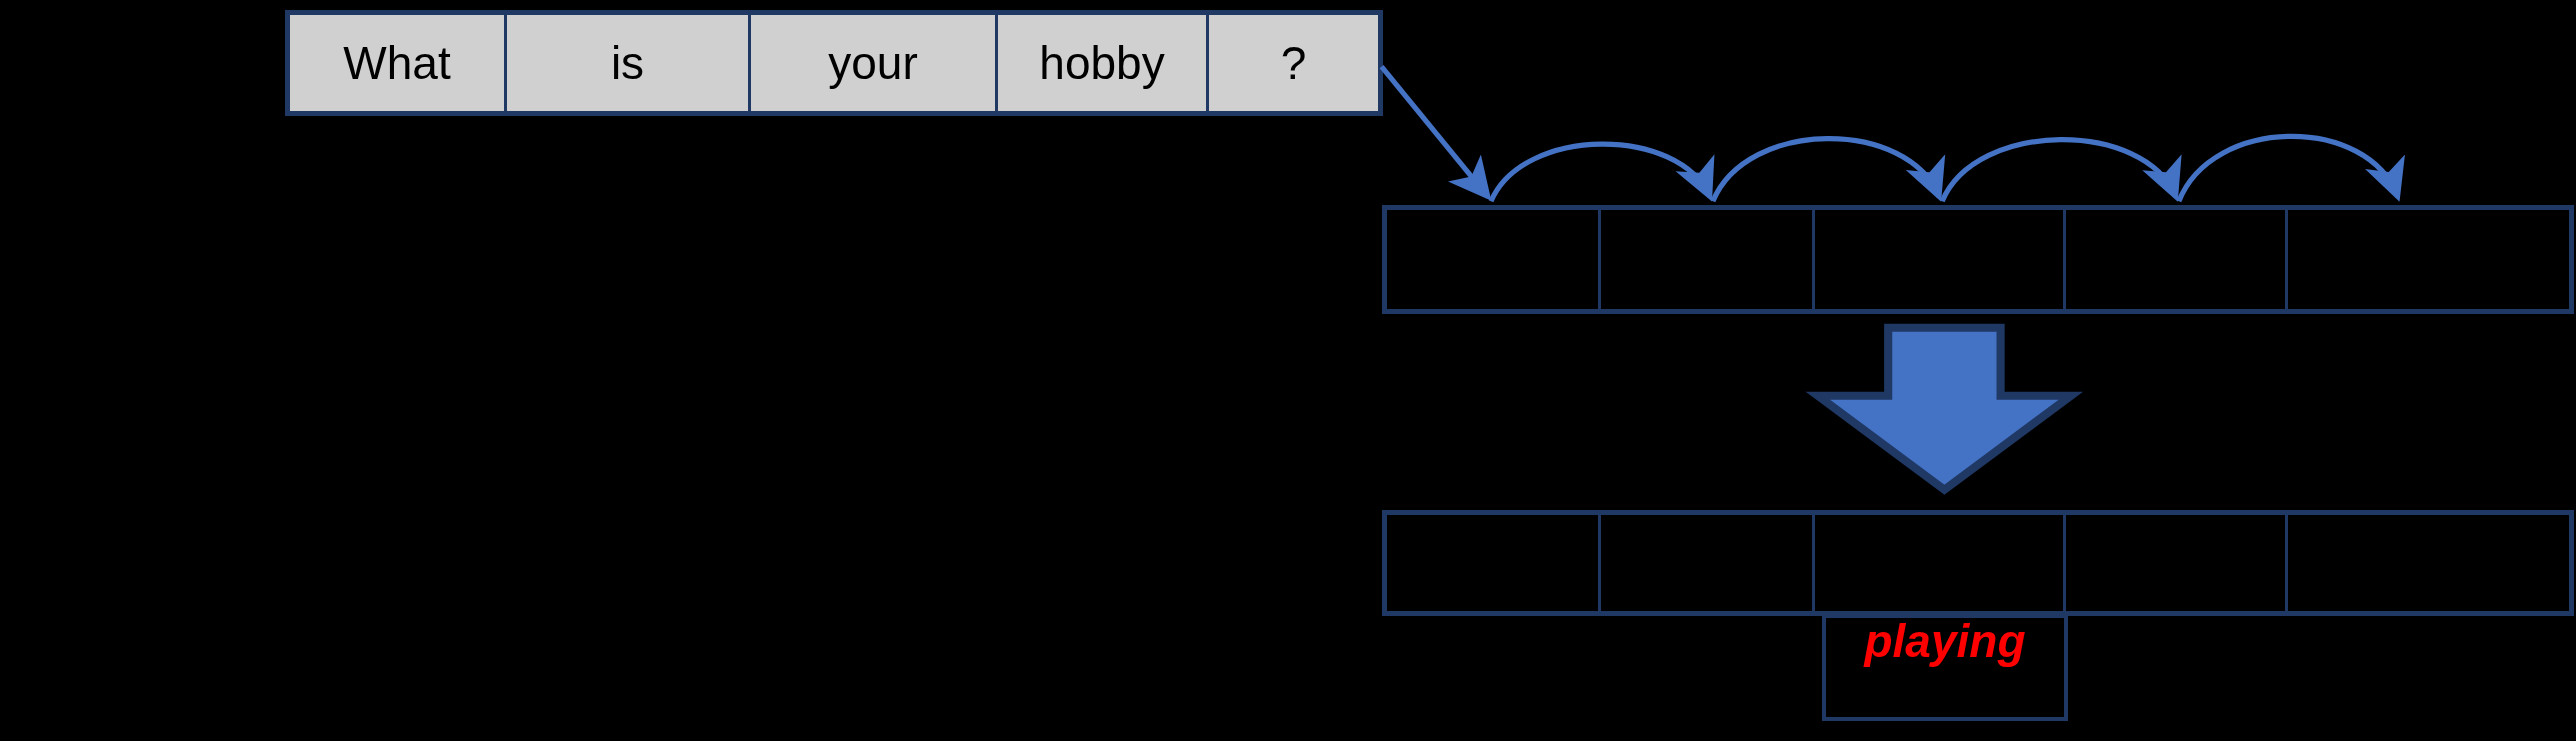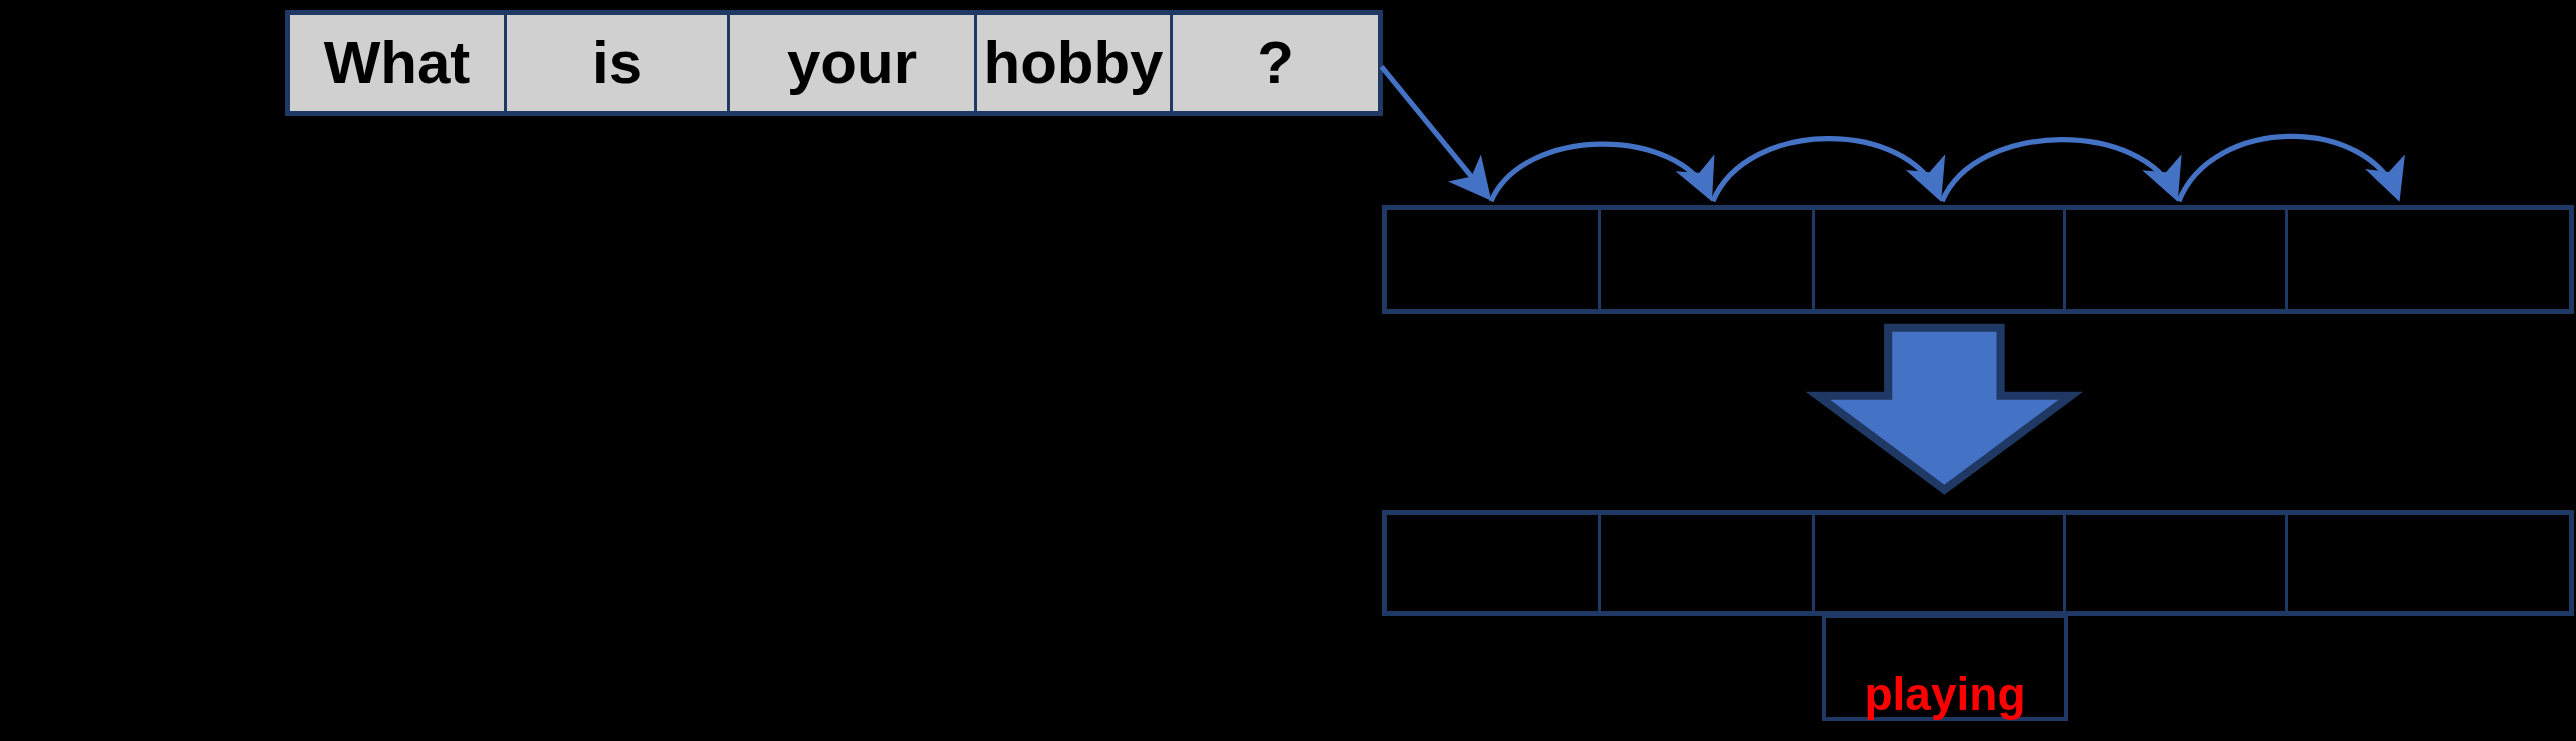--- a/index.html
+++ b/index.html
@@ -23,24 +23,23 @@
   .grid-row {
     position: absolute;
     display: flex;
     box-sizing: border-box;
   }
   .cell {
     box-sizing: border-box;
     display: flex;
     align-items: center;
     justify-content: center;
-    font-size: 60px;
+    font-size: 46px;
     line-height: 1;
     white-space: nowrap;
-    font-weight: bold;
   }
 
   
   #source-table {
     left: 285px;
     top: 10.4px;
     width: 1098px;
     height: 106px;
     border: 5.2px solid #1F3864;
     background: #D0D0D0;
@@ -94,22 +93,23 @@
   #output-cell {
     position: absolute;
     left: 1822px;
     top: 614px;
     width: 246px;
     height: 107px;
     box-sizing: border-box;
     border: 4.4px solid #1F3864;
     background: #000000;
     display: flex;
-    align-items: flex-end;
+    align-items: flex-start;
     justify-content: center;
+    font-style: italic;
   }
   #output-cell .output-word {
     color: #FF0000;
     font-size: 46px;
     font-weight: bold;
     line-height: 1;
     white-space: nowrap;
   }
 
   
@@ -124,27 +124,27 @@
 </style>
 </head>
 <body>
 
 <div id="stage">
 
   <div class="grid-row" id="source-table">
     <div class="cell" style="width:217px">
       <span>What</span>
     </div>
-    <div class="cell" style="width:223px">
+    <div class="cell" style="width:244px">
       <span>is</span>
     </div>
     <div class="cell" style="width:247px">
       <span>your</span>
     </div>
-    <div class="cell" style="width:196px">
+    <div class="cell" style="width:211px">
       <span>hobby</span>
     </div>
     <div class="cell" style="flex:1">
       <span>?</span>
     </div>
   </div>
 
   <div class="grid-row" id="encoder-table">
     <div class="cell" style="width:214px">
       <span></span>

